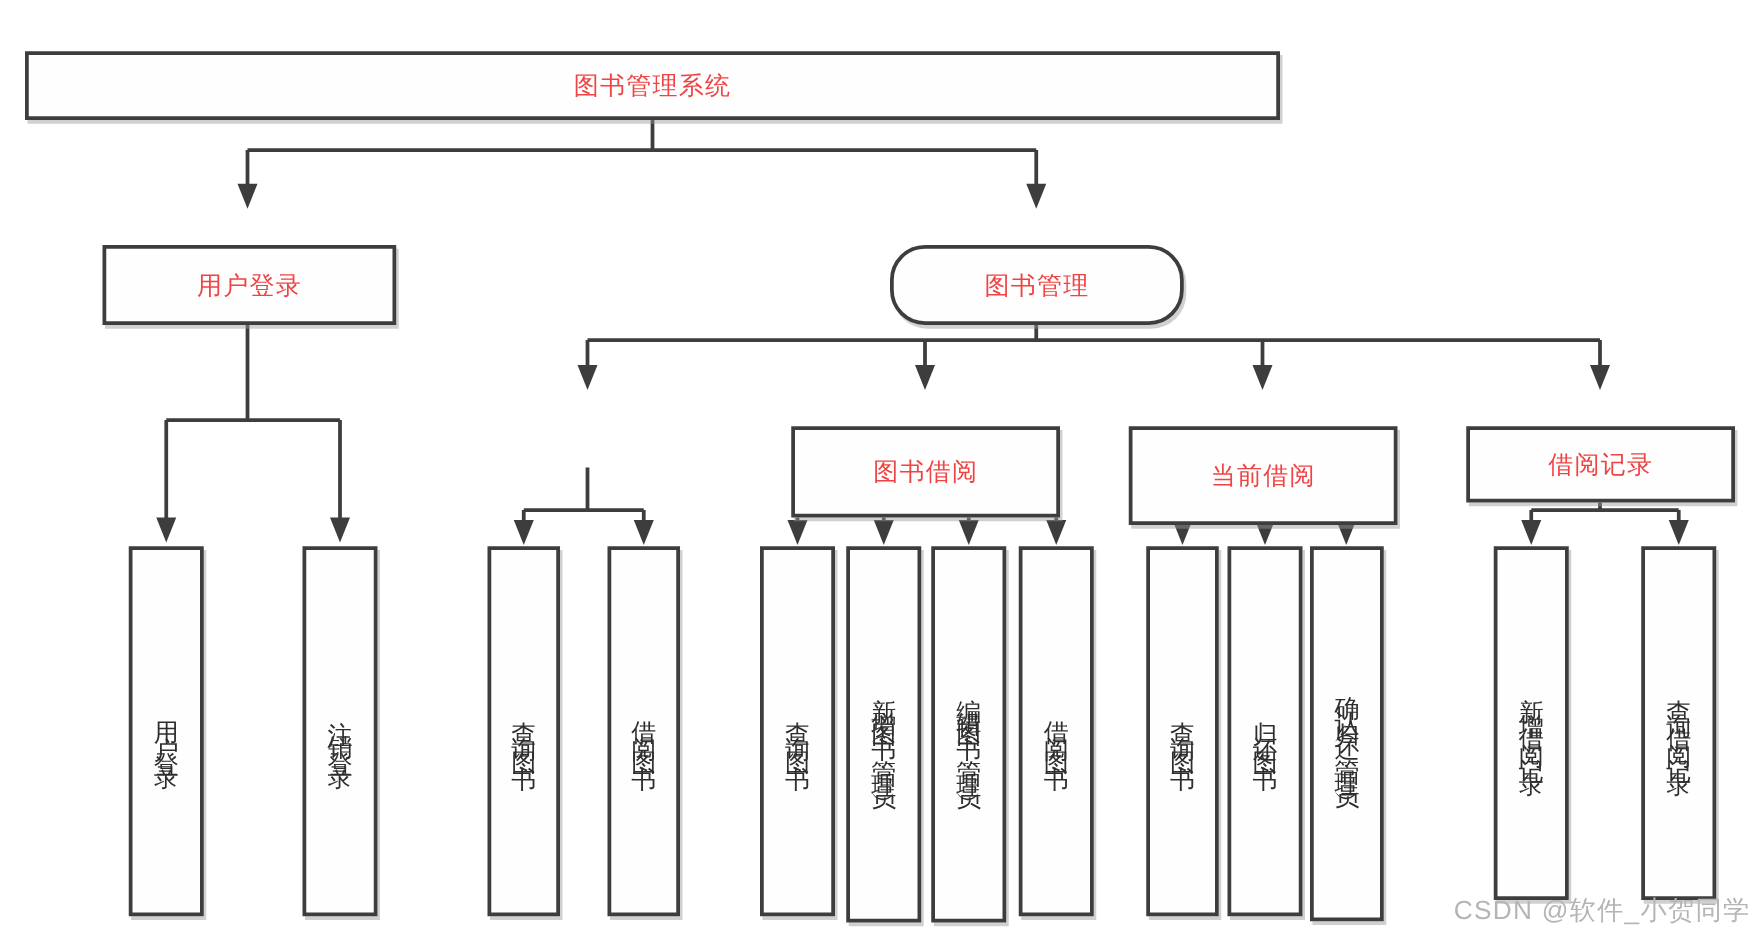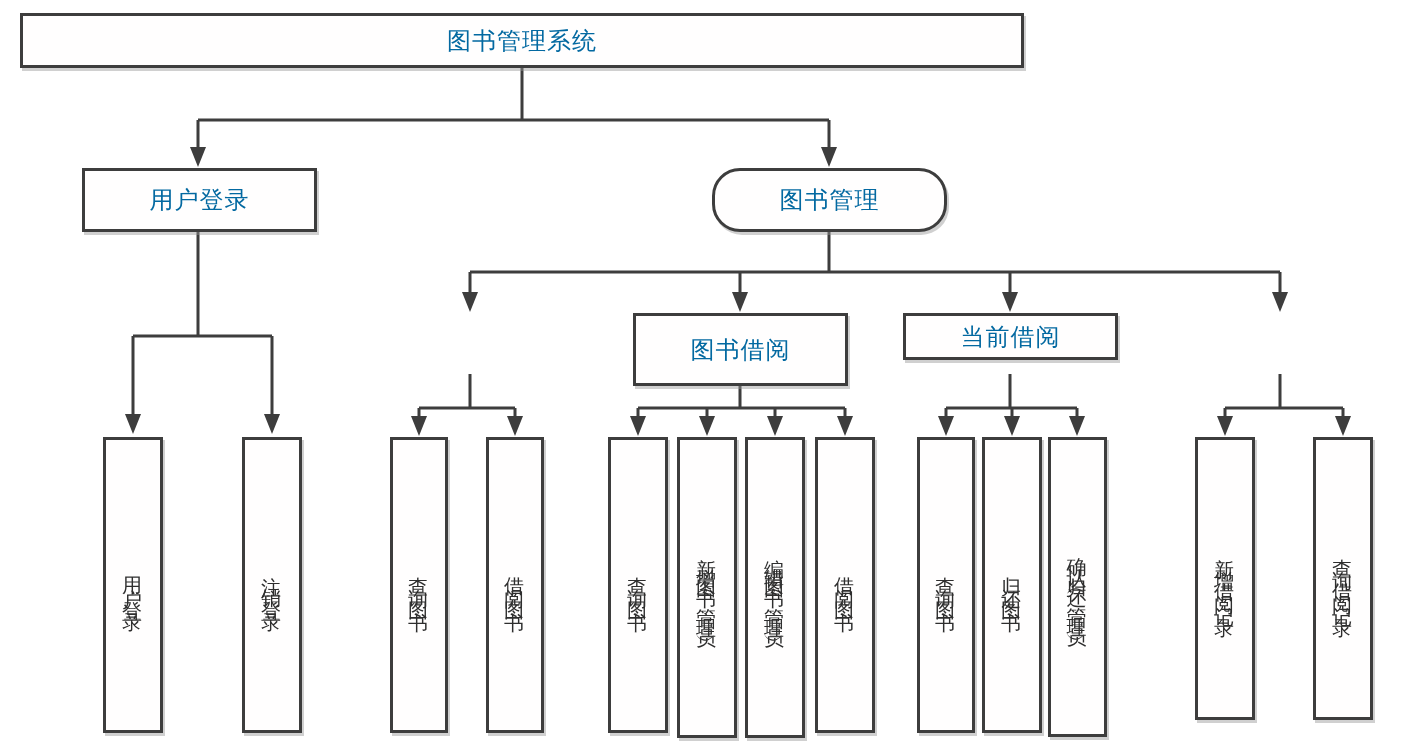--- a/index.html
+++ b/index.html
@@ -9,22 +9,23 @@
     background:#ffffff;
     font-family:"Liberation Sans","DejaVu Sans",sans-serif;
     overflow:hidden;
   }
   .hbox{
     position:absolute;
     background:#fffefe;
     border:3px solid #3d3d3d;
     box-shadow:2px 3px 0 rgba(150,150,150,0.45);
     display:flex;align-items:center;justify-content:center;
-    font-size:24px;color:#0369a1;letter-spacing:1px;
+    font-size:20px;color:#ef4444;letter-spacing:1px;
     box-sizing:border-box;
+    margin-top:28px;
   }
   .vbox{
     position:absolute;
     background:#fffefe;
     border:3px solid #3d3d3d;
     box-shadow:2px 3px 0 rgba(150,150,150,0.45);
     writing-mode:vertical-rl;
     display:flex;align-items:center;justify-content:center;
     font-size:20px;color:#2e2e2e;letter-spacing:12px;
     box-sizing:border-box;
@@ -81,34 +82,36 @@
       <polygon points="1335,416 1351,416 1343,436"></polygon>
     </g>
   </svg>
 
   <div class="hbox" style="left:20px;top:13px;width:1004px;height:55px;">图书管理系统</div>
 
   <div class="hbox" style="left:82px;top:168px;width:235px;height:64px;">用户登录</div>
   <div class="hbox" style="left:712px;top:168px;width:235px;height:64px;border-radius:28px;">图书管理</div>
 
   <div class="hbox" style="left:633px;top:313px;width:215px;height:73px;">图书借阅</div>
-  <div class="hbox" style="left:903px;top:313px;width:215px;height:47px;">当前借阅</div>
+  <div class="hbox" style="left:903px;top:313px;width:215px;height:79px;">当前借阅</div>
+  <div class="hbox" style="left:1173px;top:313px;width:215px;height:61px;">借阅记录</div>
 
   <div class="vbox" style="left:103px;top:437px;width:60px;height:296px;">用户登录</div>
   <div class="vbox" style="left:242px;top:437px;width:60px;height:296px;">注销登录</div>
 
   <div class="vbox" style="left:390px;top:437px;width:58px;height:296px;">查询图书</div>
   <div class="vbox" style="left:486px;top:437px;width:58px;height:296px;">借阅图书</div>
 
   <div class="vbox" style="left:608px;top:437px;width:60px;height:296px;">查询图书</div>
   <div class="vbox" style="left:677px;top:437px;width:60px;height:301px;letter-spacing:10px;">新增图书（管理员）</div>
   <div class="vbox" style="left:745px;top:437px;width:60px;height:301px;letter-spacing:10px;">编辑图书（管理员）</div>
   <div class="vbox" style="left:815px;top:437px;width:60px;height:296px;">借阅图书</div>
 
   <div class="vbox" style="left:917px;top:437px;width:58px;height:296px;">查询图书</div>
   <div class="vbox" style="left:982px;top:437px;width:60px;height:296px;">归还图书</div>
   <div class="vbox" style="left:1048px;top:437px;width:59px;height:300px;letter-spacing:10px;">确认归还（管理员）</div>
 
   <div class="vbox" style="left:1195px;top:437px;width:60px;height:283px;">新增借阅记录</div>
   <div class="vbox" style="left:1313px;top:437px;width:60px;height:283px;">查询借阅记录</div>
 
+  <div id="watermark">CSDN @软件_小贺同学</div>
 
 </div>
 
 </body></html>

